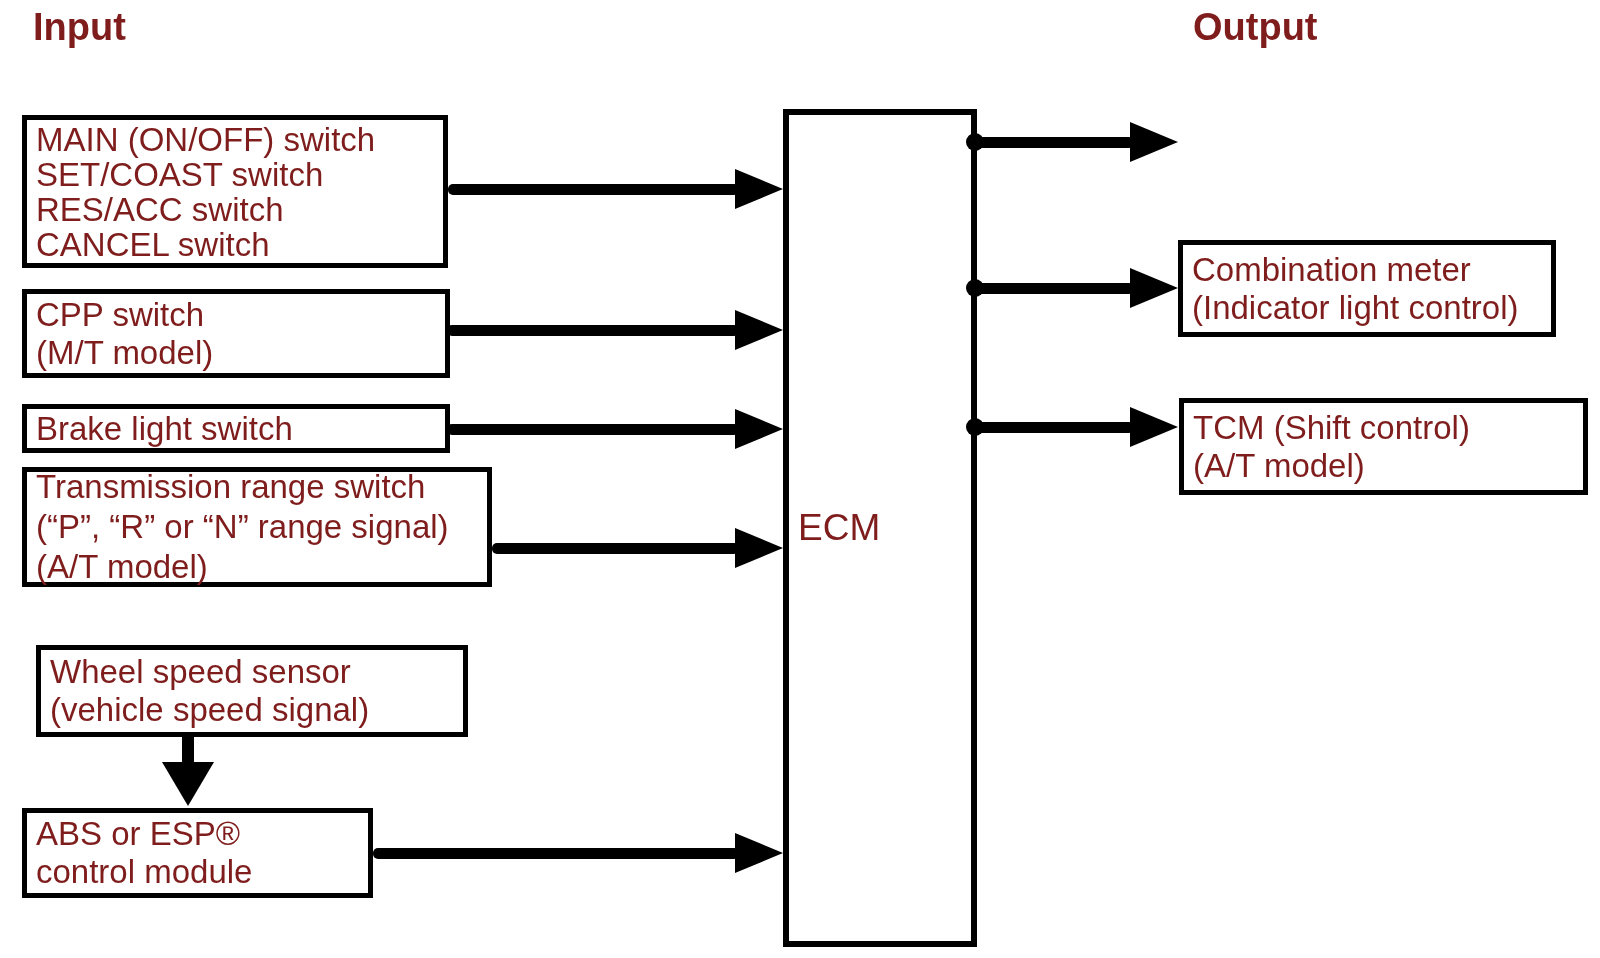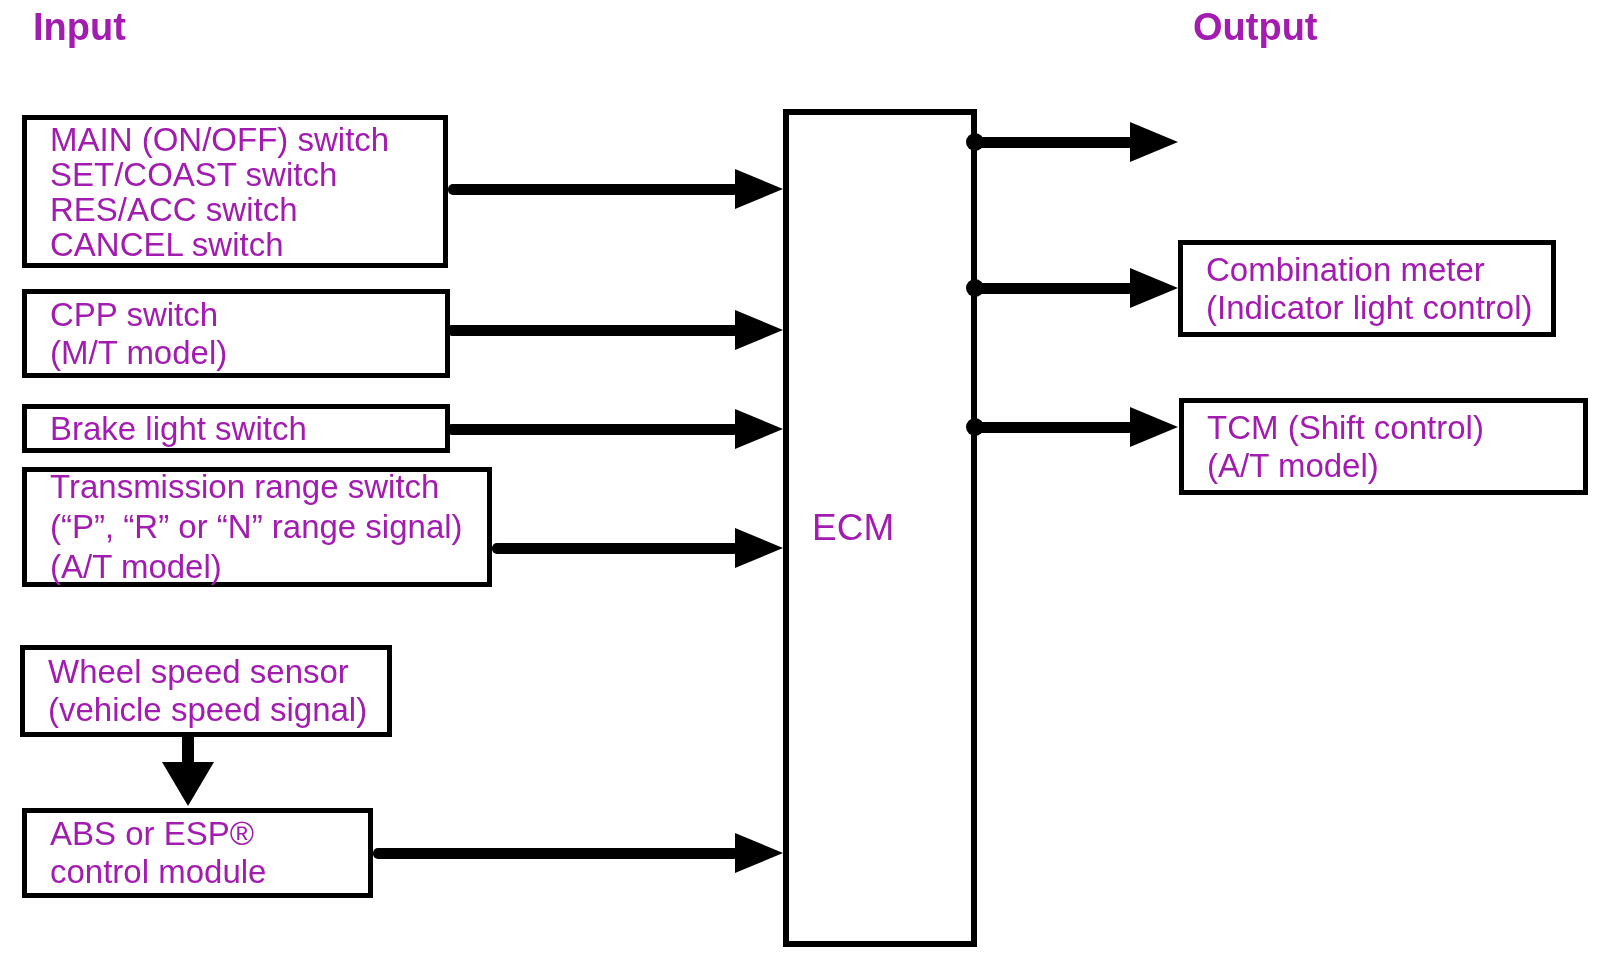--- a/index.html
+++ b/index.html
@@ -1,25 +1,25 @@
 <!DOCTYPE html>
 <html><head>
 <meta charset="utf-8">
 <style>
   html,body{margin:0;padding:0;background:#ffffff;}
   .canvas{
     position:relative;width:1600px;height:958px;background:#ffffff;
-    font-family:"Liberation Sans",sans-serif;color:#a21caf;overflow:hidden;
+    font-family:"Liberation Sans",sans-serif;color:#7f1d1d;overflow:hidden;
   }
   .hdr{position:absolute;font-size:38px;font-weight:bold;white-space:nowrap;}
   .lbl{position:absolute;font-size:34px;white-space:nowrap;}
   .box{
     position:absolute;border:5px solid #000;background:#fff;box-sizing:border-box;
     display:flex;flex-direction:column;justify-content:center;
-    padding:2px 23px;font-size:33px;line-height:38px;
+    padding:2px 9px;font-size:33px;line-height:38px;
   }
   .box .ln{white-space:nowrap;}
   .box-cruise{line-height:35px;}
   .box-trans{line-height:40px;}
   .ecm{border-width:6px;align-items:flex-start;font-size:37px;}
   .shaft-h{position:absolute;height:11px;background:#000;border-radius:5px;}
   .shaft-v{position:absolute;width:12px;background:#000;}
   .head-r{position:absolute;width:0;height:0;
     border-top:20px solid transparent;border-bottom:20px solid transparent;
     border-left:48px solid #000;}
@@ -51,21 +51,21 @@
   <div class="box" style="left:22px;top:404px;width:428px;height:49px">
     <div class="ln">Brake light switch</div>
   </div>
 
   <div class="box box-trans" style="left:22px;top:467px;width:470px;height:120px">
     <div class="ln">Transmission range switch</div>
     <div class="ln">(“P”, “R” or “N” range signal)</div>
     <div class="ln">(A/T model)</div>
   </div>
 
-  <div class="box" style="left:20px;top:645px;width:372px;height:92px">
+  <div class="box" style="left:36px;top:645px;width:432px;height:92px">
     <div class="ln">Wheel speed sensor</div>
     <div class="ln">(vehicle speed signal)</div>
   </div>
 
   <div class="box" style="left:22px;top:808px;width:351px;height:90px">
     <div class="ln">ABS or ESP®</div>
     <div class="ln">control module</div>
   </div>
 
   <div class="box ecm" style="left:783px;top:109px;width:194px;height:838px">

